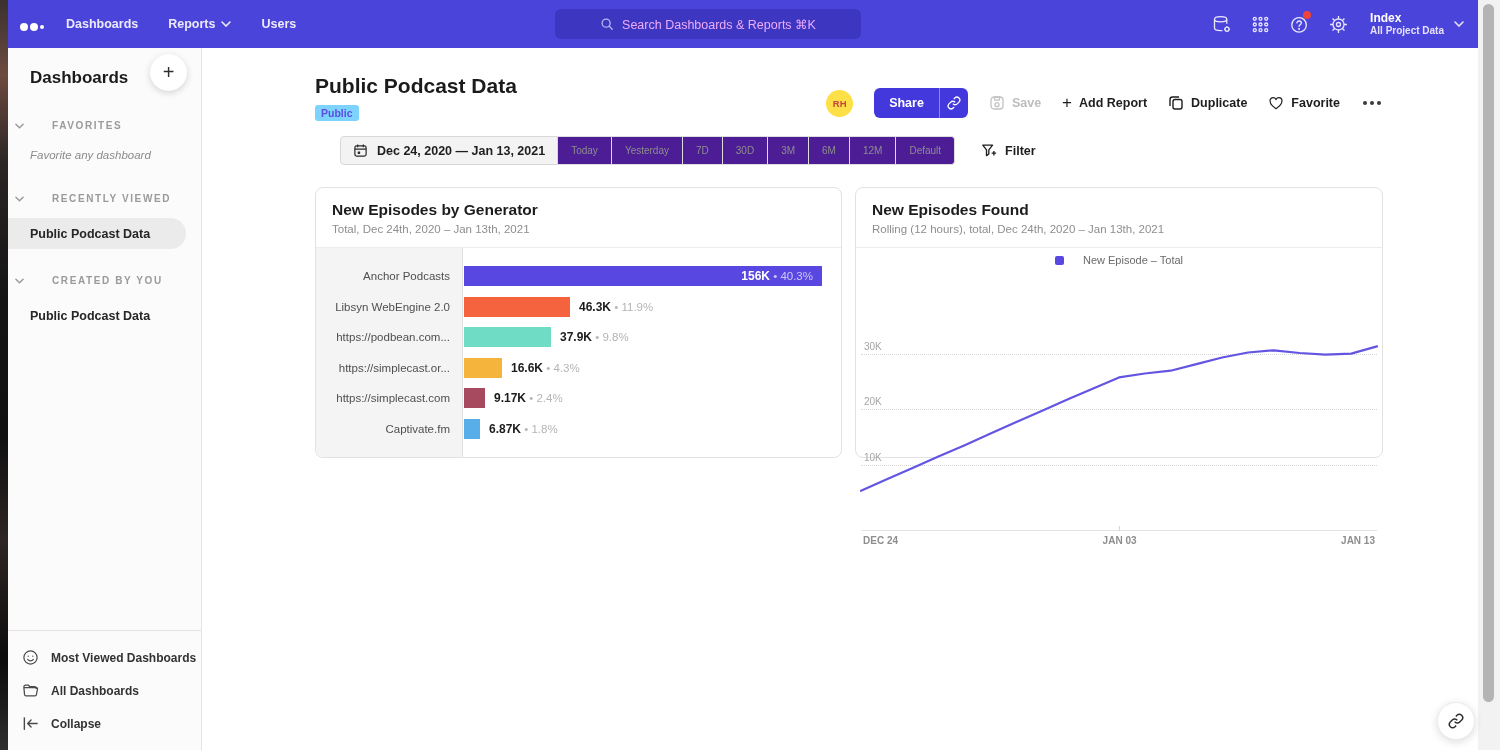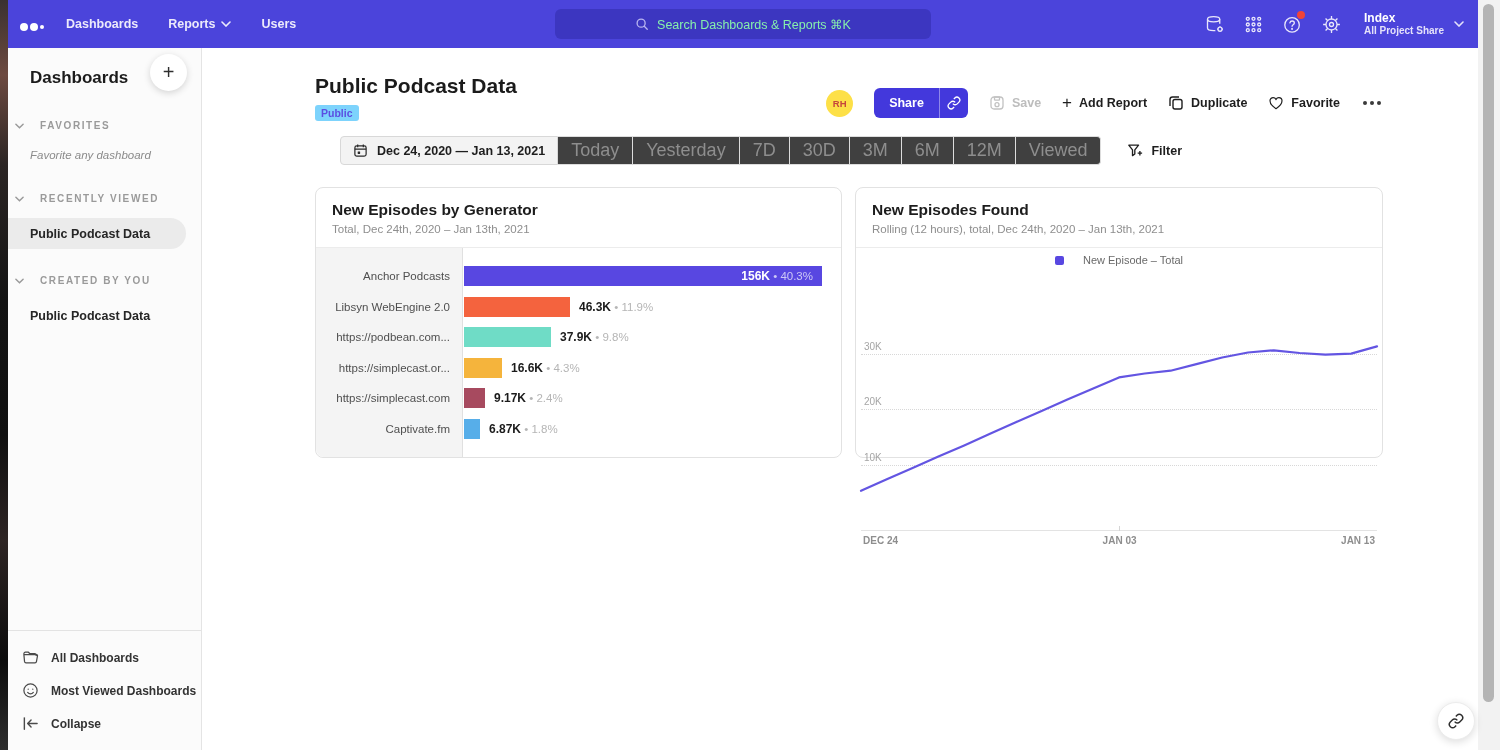--- a/index.html
+++ b/index.html
@@ -12,23 +12,23 @@
 
   
   .topnav { position:absolute; left:8px; top:0; width:1470px; height:48px; background:#4B44DB; }
   .logo { position:absolute; left:12px; top:17px; width:30px; height:14px; }
   .logo i { display:inline-block; border-radius:50%; background:#fff; }
   .logo .d1,.logo .d2 { width:8px; height:8px; margin-right:2px; }
   .logo .d3 { width:4px; height:4px; vertical-align:2px; }
   .nav-links { position:absolute; left:58px; top:0; height:48px; display:flex; align-items:center; gap:30px; }
   .nav-item { color:#ECEAFB; font-size:12.5px; font-weight:700; display:flex; align-items:center; gap:6px; cursor:pointer; }
   .nav-item svg { width:10px; height:6px; }
-  .searchbar { position:absolute; left:547px; top:9px; width:376px; height:30px; background:#3C36C0;
+  .searchbar { position:absolute; left:547px; top:9px; width:306px; height:30px; background:#3C36C0;
     border-radius:6px; display:flex; align-items:center; justify-content:center; gap:8px;
-    color:#86efac; font-size:12.5px; cursor:text; }
+    color:#f0abfc; font-size:12.5px; cursor:text; }
   .searchbar svg { width:14px; height:14px; color:#B9B5F0; }
   .nav-right { position:absolute; right:14px; top:0; height:48px; display:flex; align-items:center; gap:17px; color:#E9E7FB; }
   .nav-ic { width:22px; height:22px; position:relative; cursor:pointer; display:flex; align-items:center; justify-content:center; }
   .nav-ic svg { width:21px; height:21px; }
   .badge-dot { position:absolute; right:-1px; top:-2px; width:8px; height:8px; border-radius:50%; background:#F04438; }
   .workspace { display:flex; align-items:center; gap:10px; cursor:pointer; margin-left:4px; }
   .ws-name { font-size:12px; font-weight:700; color:#fff; line-height:14px; }
   .ws-scope { font-size:10px; font-weight:600; color:#E4E1FA; line-height:12px; }
   .workspace svg { width:10px; height:6px; color:#E4E1FA; }
 
@@ -36,21 +36,21 @@
   .scrollbar { position:absolute; right:0; top:0; width:22px; height:750px; background:#F2F2F2; }
   .scroll-thumb { position:absolute; left:5px; top:4px; width:11px; height:698px; background:#B4B4B4; border-radius:6px; }
 
   
   .sidebar { position:absolute; left:8px; top:48px; width:194px; height:702px; background:#FBFBFB; border-right:1px solid #E4E4E4; }
   .sb-head { position:relative; padding:20px 16px 6px 22px; }
   .sb-title { font-size:17px; font-weight:700; color:#1B1B1B; }
   .sb-plus { position:absolute; right:14px; top:6px; width:37px; height:37px; border-radius:50%; background:#fff;
     box-shadow:0 2px 7px rgba(0,0,0,.16); display:flex; align-items:center; justify-content:center;
     font-size:20px; font-weight:400; color:#2F2F2F; cursor:pointer; }
-  .sb-sec-head { display:flex; align-items:center; gap:16px; padding:12px 0 10px 7px; color:#9A9A9A; cursor:pointer; margin-top:14px;text-align:center; }
+  .sb-sec-head { display:flex; align-items:center; gap:28px; padding:12px 0 10px 7px; color:#9A9A9A; cursor:pointer; margin-top:14px;text-align:center; }
   .sb-sec-head svg { width:9px; height:6px; }
   .sb-sec-label { font-size:10px; font-weight:700; letter-spacing:1.6px; }
   .sb-hint { font-size:11.5px; font-style:italic; color:#8B8B8B; padding:8px 0 6px 22px; }
   .sb-item { height:31px; width:178px; display:flex; align-items:center; padding-left:22px;
     font-size:12.5px; font-weight:700; color:#262626; border-radius:0 16px 16px 0; cursor:pointer; margin:4px 0; }
   .sb-item.selected { background:#EBEBEB; }
   .sb-footer { position:absolute; left:0; bottom:0; width:100%; border-top:1px solid #E3E3E3; padding:10px 0 10px 0; background:#FBFBFB; }
   .sb-foot-item { display:flex; align-items:center; gap:12px; padding:8px 0 8px 14px; cursor:pointer; color:#3A3A3A; }
   .sb-foot-item svg { width:17px; height:17px; color:#4A4A4A; }
   .sb-foot-label { font-size:12px; font-weight:700; color:#333; }
@@ -76,21 +76,21 @@
   .plus-glyph { font-size:17px; font-weight:400; line-height:16px; }
   .more-dots { display:flex; gap:3px; cursor:pointer; padding:0 2px; }
   .more-dots i { width:4px; height:4px; border-radius:50%; background:#3A3A3A; }
 
   
   .toolbar { position:absolute; left:340px; top:136px; height:29px; display:flex; align-items:stretch; }
   .date-chip { display:flex; align-items:center; gap:9px; padding:0 12px; background:#F3F3F3;
     border:1px solid #D8D8D8; border-radius:4px 0 0 4px; font-size:12.5px; font-weight:700; color:#1E1E1E; cursor:pointer; }
   .date-chip svg { width:15px; height:15px; color:#2A2A2A; }
   .preset { padding:0 13px; display:flex; align-items:center; border:1px solid #DDDDDD; border-left:none;
-    background:#404040; color:#8E8E8E; font-size:18px; cursor:pointer; }
+    background:#4c1d95; color:#8E8E8E; font-size:10px; cursor:pointer; }
   .preset.last { border-radius:0 4px 4px 0; }
   .filter-btn { margin-left:26px; display:flex; align-items:center; gap:8px; font-size:12.5px; font-weight:700; color:#1E1E1E; cursor:pointer; }
   .filter-btn svg { width:16px; height:15px; color:#1E1E1E; }
 
   
   .card { position:absolute; top:187px; height:271px; background:#fff; border:1px solid #E2E2E2; border-radius:8px; }
   .card-1 { left:315px; width:527px; }
   .card-2 { left:855px; width:528px; }
   .card-head { padding:13px 16px 11px 16px; height:60px; border-bottom:1px solid #ECECEC; }
   .card-title { font-size:15.5px; font-weight:700; color:#1C1C1C; }
@@ -190,21 +190,21 @@
     <span class="nav-ic">
       <svg viewBox="0 0 24 24" fill="none" stroke="currentColor" stroke-width="1.5">
           <circle cx="12" cy="12" r="6.3"></circle>
           <circle cx="12" cy="12" r="2.3"></circle>
           <path d="M12 2.4v3.3M12 18.3v3.3M2.4 12h3.3M18.3 12h3.3M5.2 5.2l2.3 2.3M16.5 16.5l2.3 2.3M18.8 5.2l-2.3 2.3M7.5 16.5l-2.3 2.3"></path>
         </svg>
     </span>
     <span class="workspace">
       <span>
         <div class="ws-name">Index</div>
-        <div class="ws-scope">All Project Share</div>
+        <div class="ws-scope">All Project Data</div>
       </span>
       <svg viewBox="0 0 10 6">
           <path d="M1 1l4 4 4-4" fill="none" stroke="currentColor" stroke-width="1.6" stroke-linecap="round"></path>
         </svg>
     </span>
   </div>
 </nav>
 
 <div class="scrollbar">
   <div class="scroll-thumb"></div>
@@ -233,41 +233,41 @@
       <div class="sb-sec-head">
         <svg viewBox="0 0 10 6">
           <path d="M1 1l4 4 4-4" fill="none" stroke="currentColor" stroke-width="1.6" stroke-linecap="round"></path>
         </svg>
         <span class="sb-sec-label">CREATED BY YOU</span>
       </div>
       <div class="sb-item">Public Podcast Data</div>
     </div>
   <div class="sb-footer">
     <div id="sb-footer-items">
-        <div class="sb-foot-item">
-          <span style="display:flex">
-            <svg viewBox="0 0 18 16" fill="none" stroke="currentColor" stroke-width="1.3">
-              <path d="M2 5V4a1.6 1.6 0 0 1 1.6-1.6h3.2L8.4 4h5A1.6 1.6 0 0 1 15 5.6v.9M2 5h13.4a1 1 0 0 1 1 1.2l-1.1 6.2A1.6 1.6 0 0 1 13.7 13.7H4.3A1.6 1.6 0 0 1 2.7 12.4L2 5z" stroke-linejoin="round"></path>
-            </svg>
-          </span>
-          <span class="sb-foot-label">All Dashboards</span>
-        </div>
         <div class="sb-foot-item">
           <span style="display:flex">
             <svg viewBox="0 0 18 18" fill="none" stroke="currentColor" stroke-width="1.3">
               <circle cx="9" cy="9" r="7"></circle>
               <circle cx="6.6" cy="7.6" r="0.7" fill="currentColor" stroke="none"></circle>
               <circle cx="11.4" cy="7.6" r="0.7" fill="currentColor" stroke="none"></circle>
               <path d="M6 11c.8 1 1.8 1.5 3 1.5s2.2-.5 3-1.5" stroke-linecap="round"></path>
             </svg>
           </span>
           <span class="sb-foot-label">Most Viewed Dashboards</span>
         </div>
         <div class="sb-foot-item">
           <span style="display:flex">
+            <svg viewBox="0 0 18 16" fill="none" stroke="currentColor" stroke-width="1.3">
+              <path d="M2 5V4a1.6 1.6 0 0 1 1.6-1.6h3.2L8.4 4h5A1.6 1.6 0 0 1 15 5.6v.9M2 5h13.4a1 1 0 0 1 1 1.2l-1.1 6.2A1.6 1.6 0 0 1 13.7 13.7H4.3A1.6 1.6 0 0 1 2.7 12.4L2 5z" stroke-linejoin="round"></path>
+            </svg>
+          </span>
+          <span class="sb-foot-label">All Dashboards</span>
+        </div>
+        <div class="sb-foot-item">
+          <span style="display:flex">
             <svg viewBox="0 0 18 14" fill="none" stroke="currentColor" stroke-width="1.5">
               <path d="M2.5 1v12" stroke-linecap="round"></path>
               <path d="M16 7H6.2M9.6 3.4 6 7l3.6 3.6" stroke-linecap="round" stroke-linejoin="round"></path>
             </svg>
           </span>
           <span class="sb-foot-label">Collapse</span>
         </div>
       </div>
   </div>
 </aside>
@@ -328,21 +328,21 @@
     <span>Dec 24, 2020 — Jan 13, 2021</span>
   </div>
   <div id="presets" style="display:flex">
       <span class="preset">Today</span>
       <span class="preset">Yesterday</span>
       <span class="preset">7D</span>
       <span class="preset">30D</span>
       <span class="preset">3M</span>
       <span class="preset">6M</span>
       <span class="preset">12M</span>
-      <span class="preset last">Viewed</span>
+      <span class="preset last">Default</span>
     </div>
   <div class="filter-btn">
     <svg viewBox="0 0 18 16" fill="none" stroke="currentColor" stroke-width="1.5">
         <path d="M2 2h11L8.8 7.3V12l-2.6 1.8V7.3L2 2z" stroke-linejoin="round"></path>
         <path d="M14.5 8.5v5M12 11h5"></path>
       </svg>
     <span>Filter</span>
   </div>
 </div>
 

